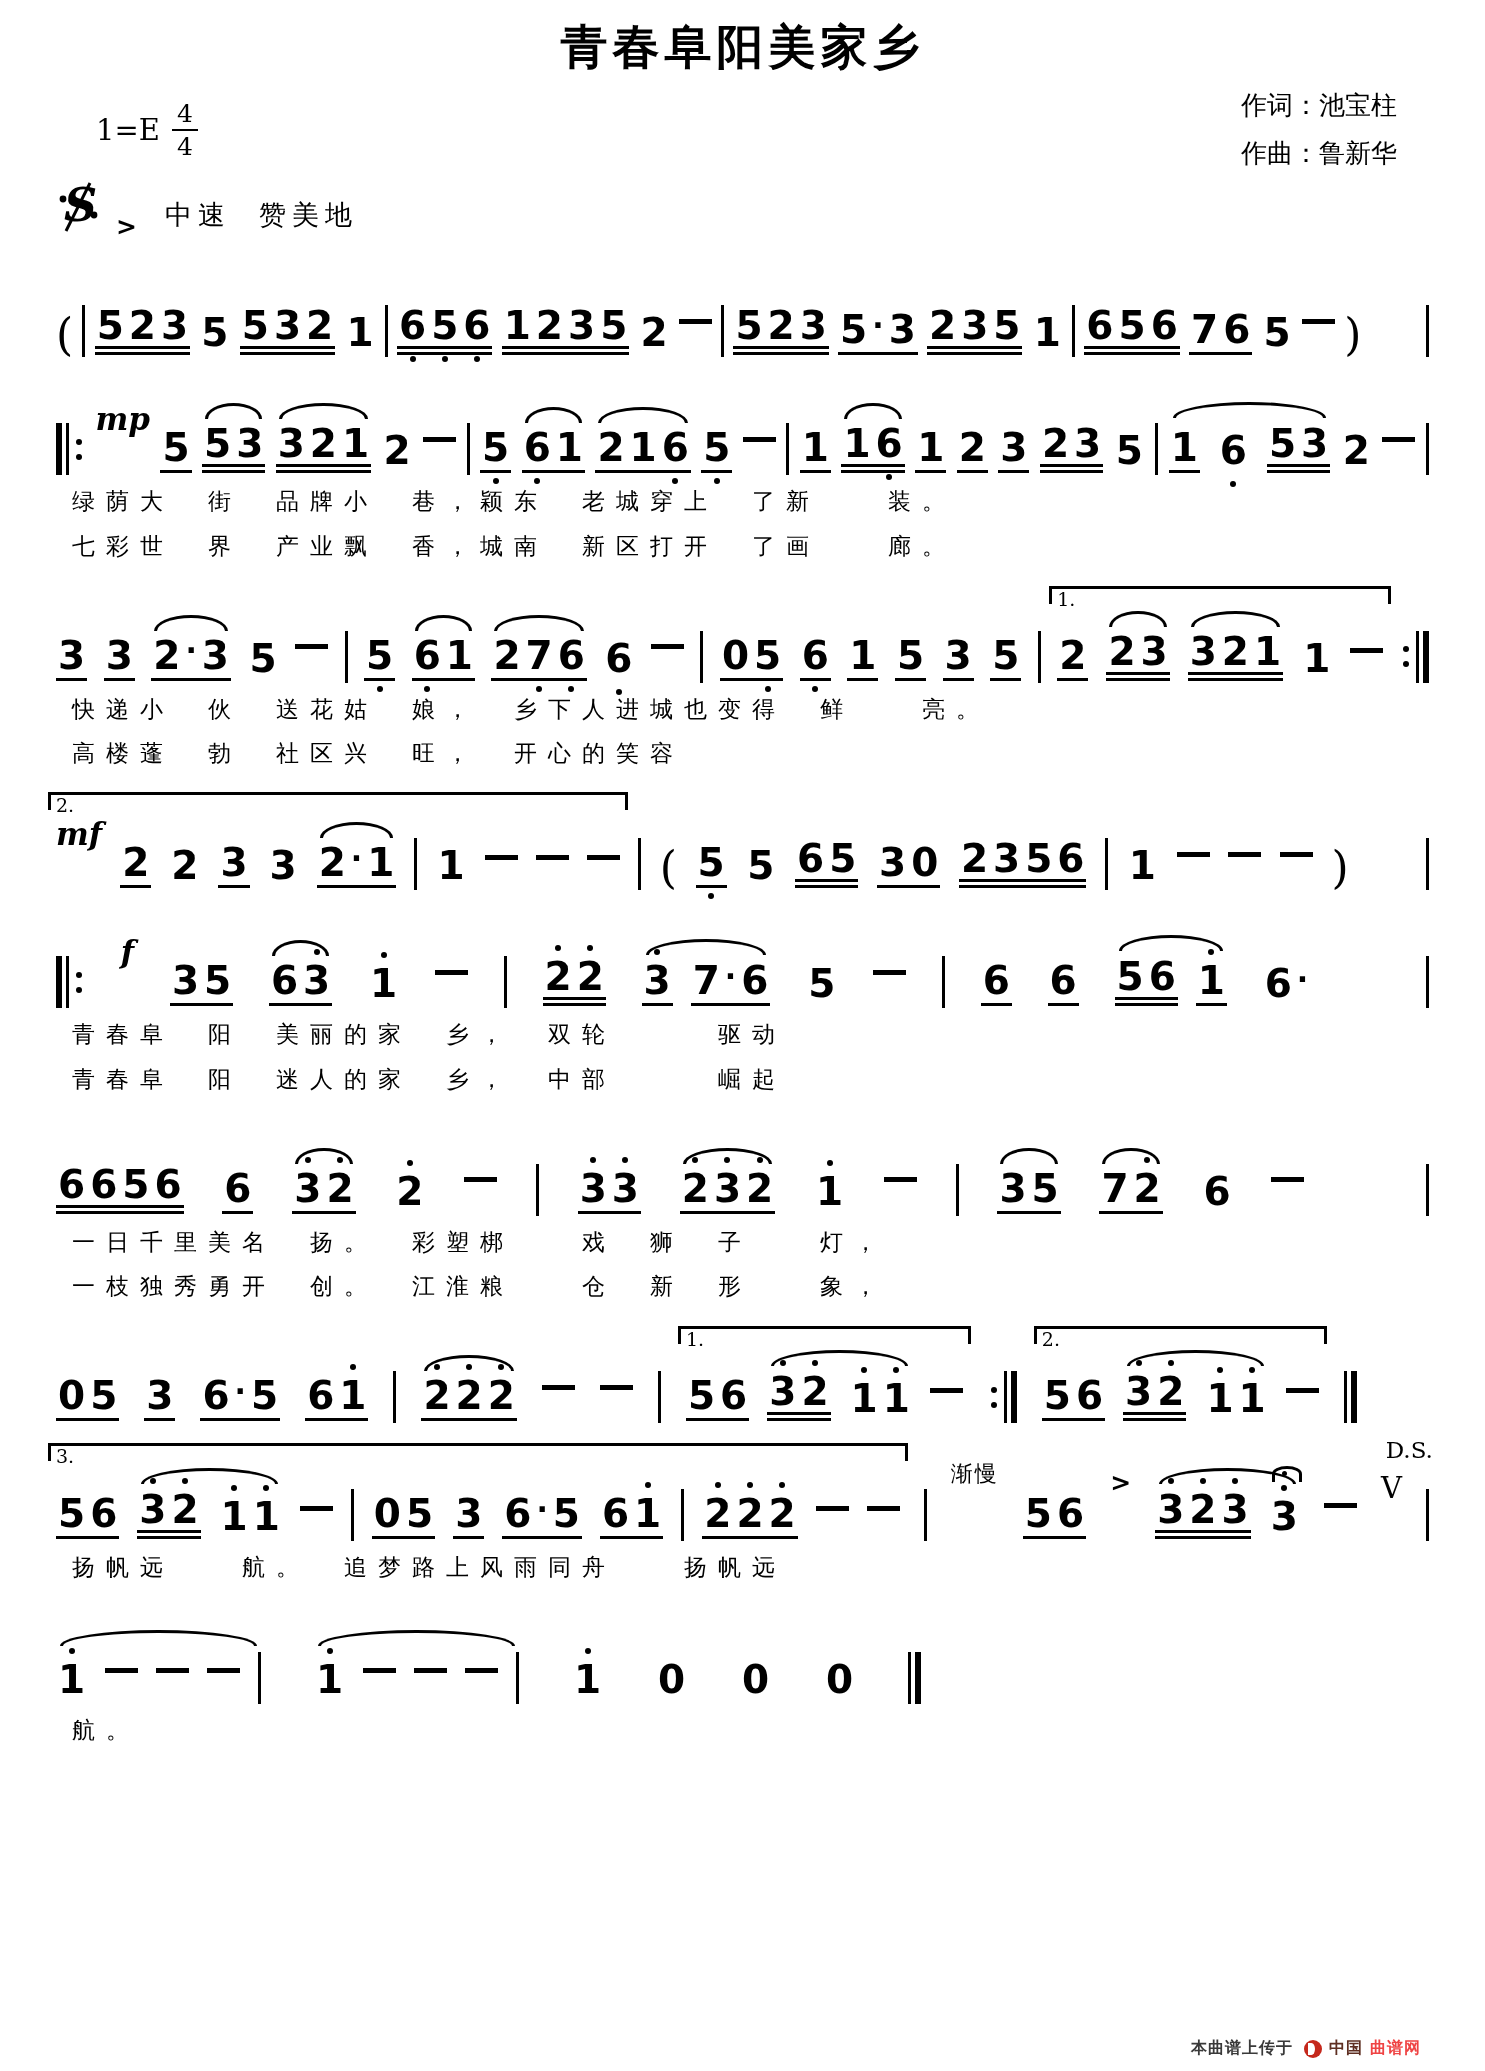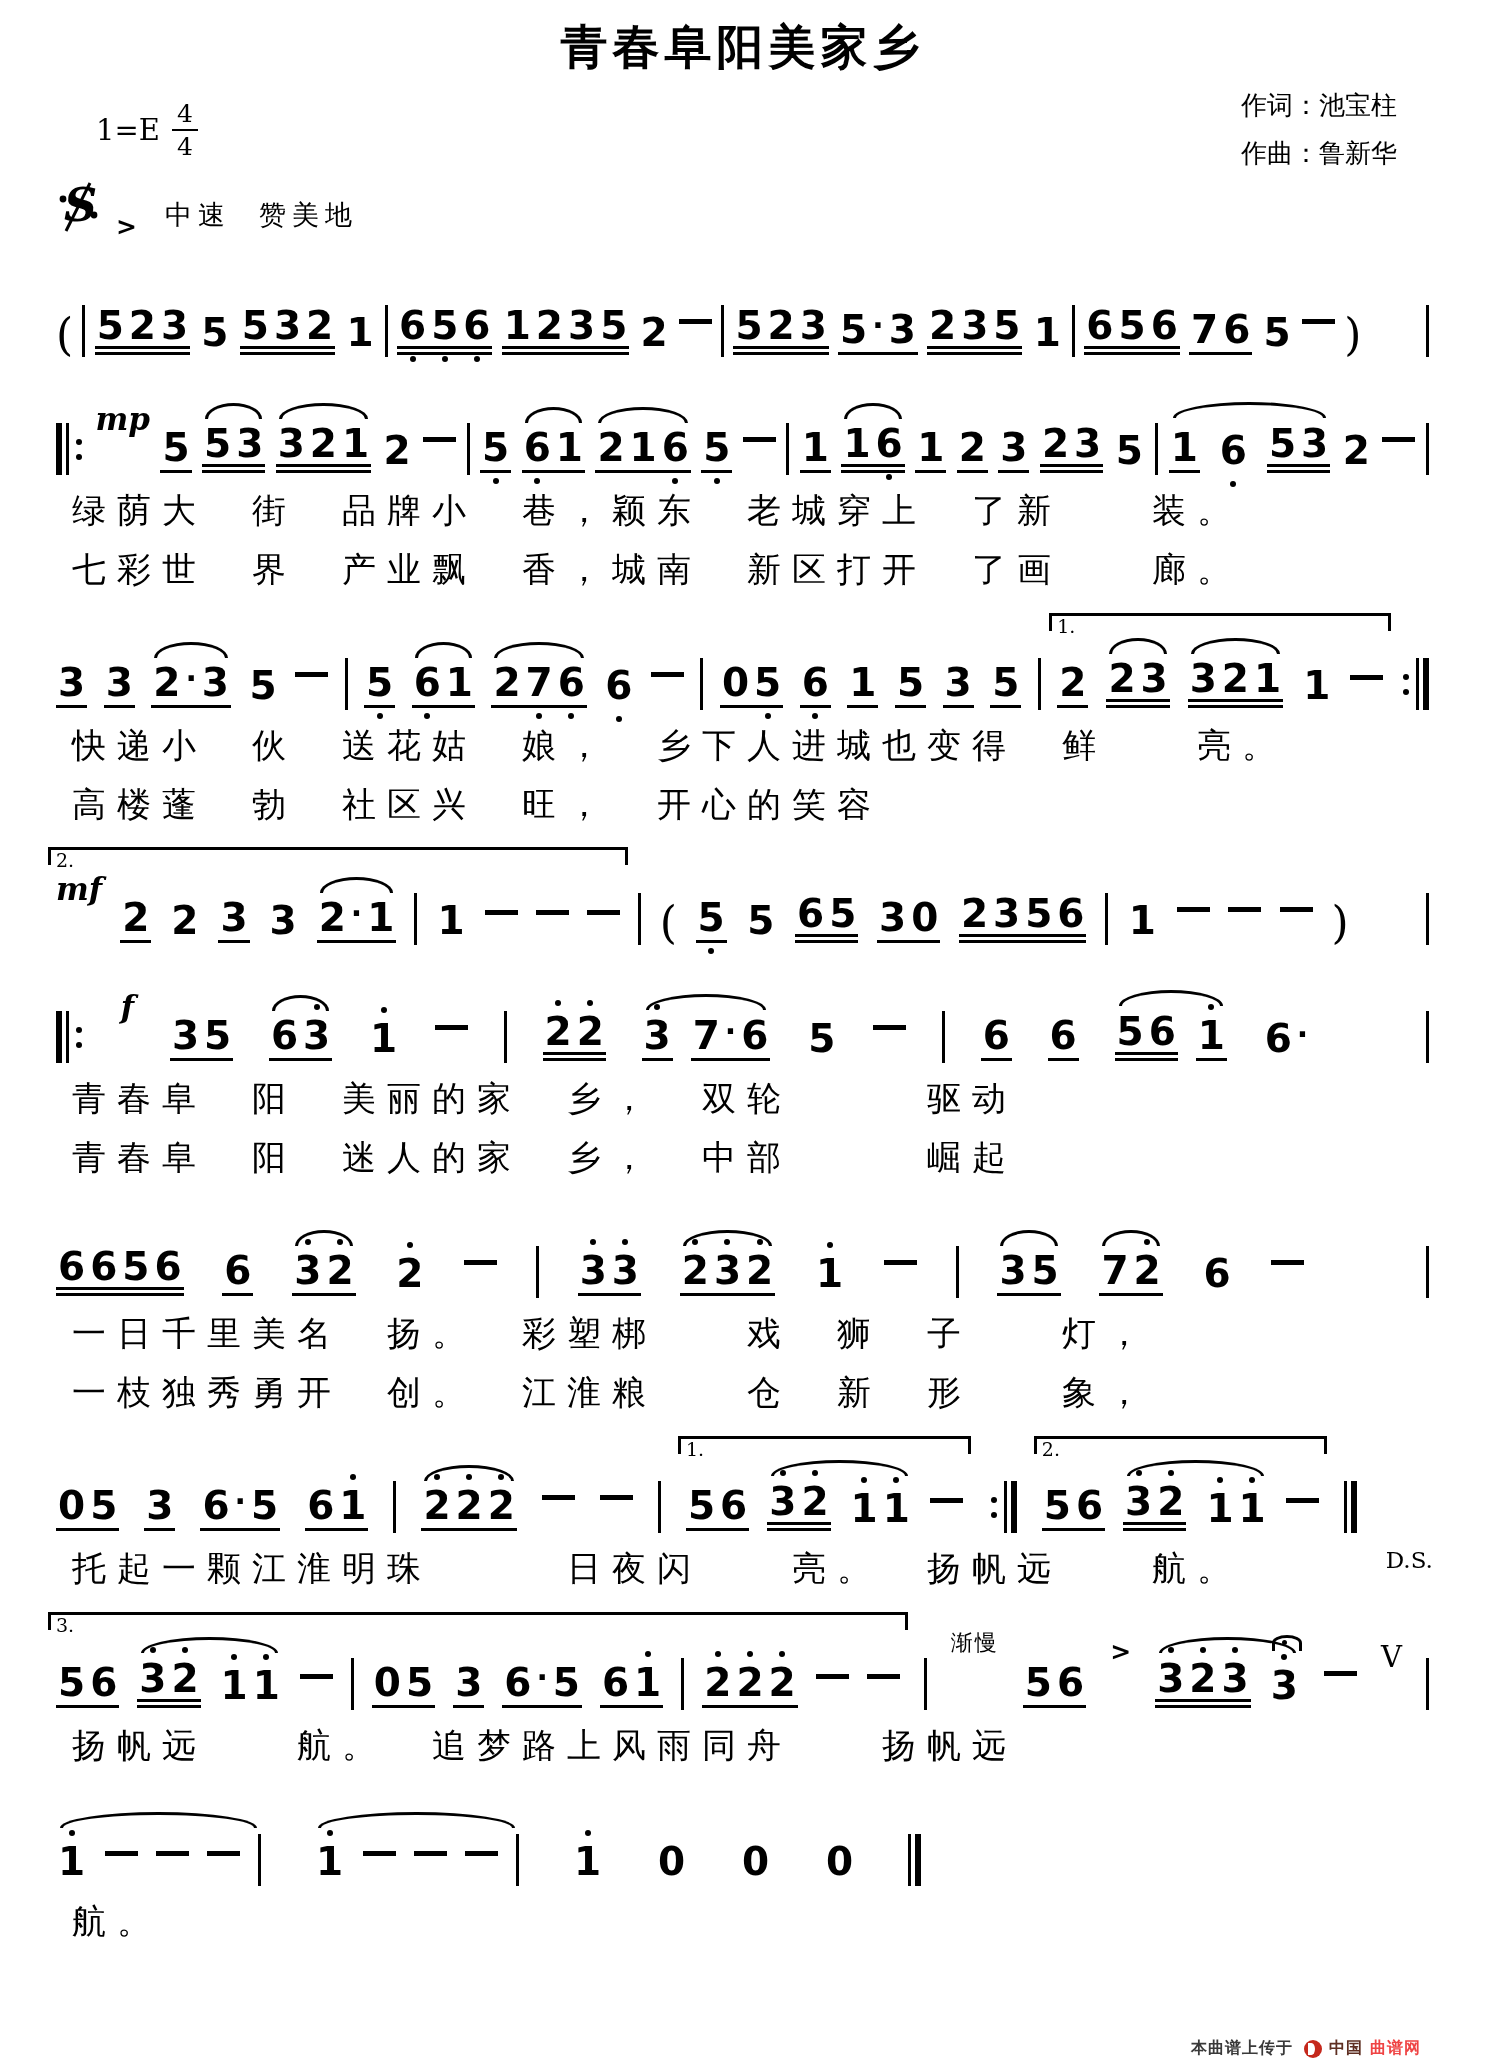--- a/index.html
+++ b/index.html
@@ -66,21 +66,21 @@
   .rdots i{width:6px;height:6px;background:#000;border-radius:50%;display:block;}
 
   .dyn{font-family:"DejaVu Serif",serif;font-style:italic;font-weight:bold;font-size:31px;
        transform:translateY(-36px);}
   .ann{font-family:"DejaVu Serif",serif;font-size:22px;transform:translateY(-50px);letter-spacing:2px;}
   .acc{font-size:25px;font-weight:bold;transform:translateY(-42px);}
   .br{font-family:"DejaVu Serif",serif;font-size:29px;transform:translateY(-34px);}
   .ds{font-family:"DejaVu Serif",serif;font-size:23px;align-self:flex-end;
       transform:translate(4px,42px);white-space:nowrap;text-align:center;}
 
-  .lyric{font-family:Liberation Sans, sans-serif;font-size:34px;letter-spacing:11px;
+  .lyric{font-family:Liberation Mono, monospace;font-size:23px;letter-spacing:11px;
          margin:16px 0 0 16px;white-space:pre;line-height:1.25;}
 
   .footer{position:absolute;right:64px;bottom:12px;display:flex;align-items:center;gap:7px;
           font-family:"DejaVu Serif",serif;font-weight:bold;font-size:16px;}
   .f-prefix{color:#3a3a3a;letter-spacing:1px;text-align:center;}
   .logo{width:18px;height:18px;border-radius:50%;background:#c5281c;position:relative;margin-left:4px;}
   .logo::after{content:"";position:absolute;left:4px;top:3px;width:7px;height:12px;
                background:#fff;border-radius:0 50% 50% 0;}
   .f-site1{color:#5e2f22;letter-spacing:1px;}
   .f-site2{color:#ef4444;letter-spacing:1px;}
@@ -813,21 +813,20 @@
               </span>
             </span>
             <span class="dash"></span>
           </span>
           <span class="rgrp">
             <span class="rl"></span>
             <span class="rl thick"></span>
           </span>
           <span class="ds">D.S.</span>
         </div>
-        <div class="lyric">托起一颗江淮明珠　　　日夜闪　　亮。　扬帆远　　航。</div>
       </div>
       <div class="system">
         <div class="music-line">
           <span class="g volta" data-v="3.">
             <span class="n u1">
               <span class="digits">
                 <span class="d">5</span>
                 <span class="d">6</span>
               </span>
             </span>

